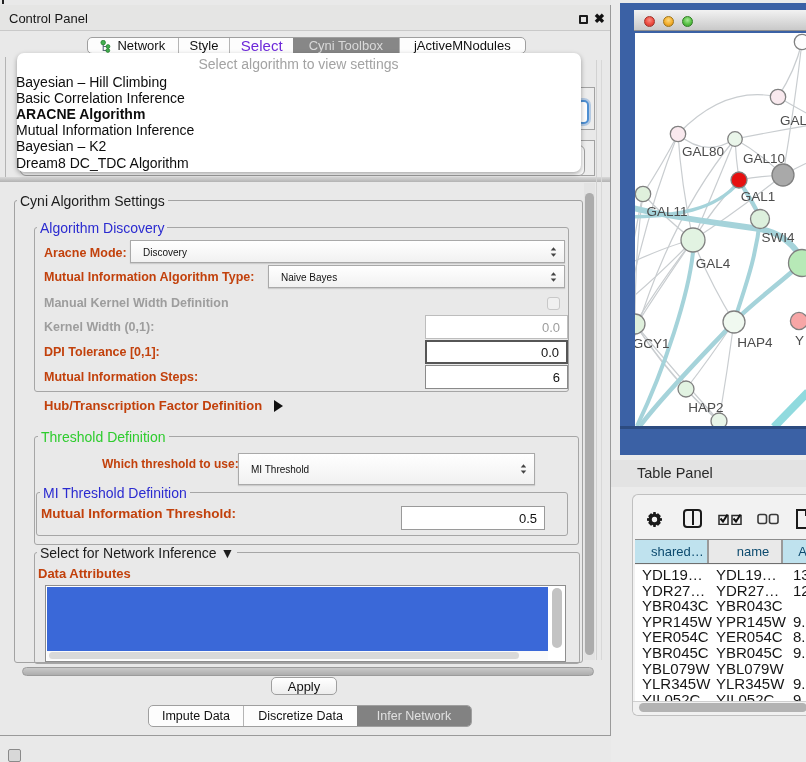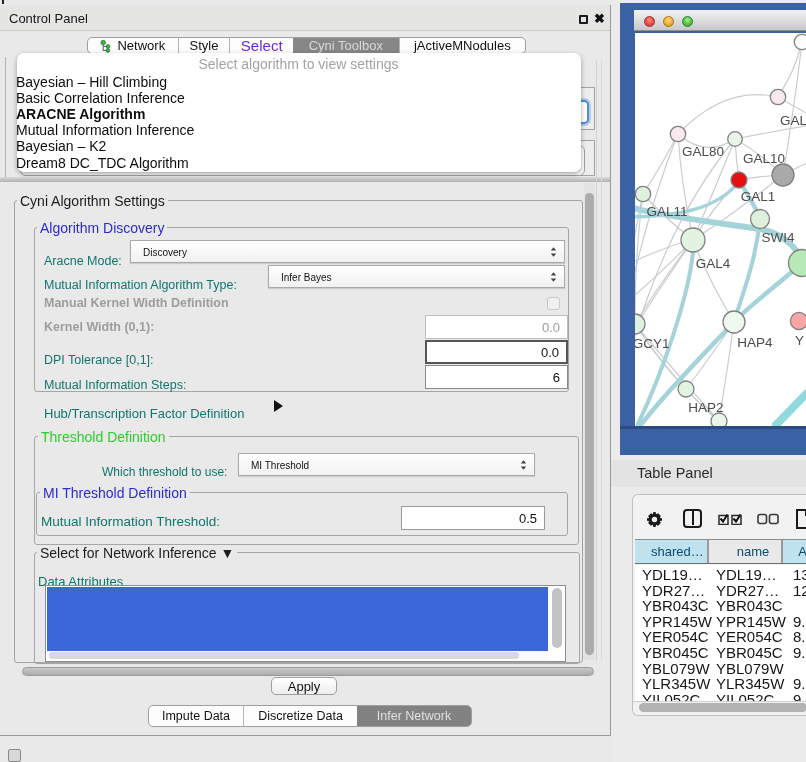--- a/index.html
+++ b/index.html
@@ -1,20 +1,20 @@
 <!DOCTYPE html>
 <html><head>
 <meta charset="utf-8">
 <style>
   * { margin:0; padding:0; box-sizing:border-box; }
   html,body { width:806px; height:762px; overflow:hidden; }
   body { background:#e9e9e9; font-family:"Liberation Sans", sans-serif; position:relative; }
   .abs { position:absolute; }
   .bold { font-weight:bold; }
-  .lbl { position:absolute; font-size:12.5px; font-weight:normal; color:#0f766e; white-space:nowrap;margin-top:8px; }
+  .lbl { position:absolute; font-size:12.5px; font-weight:bold; color:#c2410c; white-space:nowrap; }
   .glbl { position:absolute; font-size:12.5px; font-weight:bold; color:#9d9d9d; white-space:nowrap; }
   .fieldset { position:absolute; border:1px solid #a6a6a6; border-radius:3px; }
   .ftitle { position:absolute; font-size:14px; background:#e9e9e9; padding:0 3px; white-space:nowrap; }
   .combo { position:absolute; background:linear-gradient(#ffffff,#f1f1f1); border:1px solid #a9a9a9; border-radius:0; font-size:10px; color:#111; box-shadow:0 1px 1px rgba(0,0,0,0.12); }
   .combo .ctext { position:absolute; left:12px; top:50%; transform:translateY(-50%); }
   .combo .arrows { position:absolute; right:7px; top:50%; transform:translateY(-50%); width:7px; height:13px; }
   .tfield { position:absolute; background:#fff; font-size:13px; text-align:right; }
   .tfield span { position:absolute; right:7px; top:50%; transform:translateY(-50%); }
 </style>
 </head>
@@ -60,21 +60,21 @@
 <div class="combo" style="left:130px; top:240px; width:435px; height:23px;">
     <span class="ctext">Discovery</span>
     <svg class="arrows" viewBox="0 0 9 14">
       <path d="M4.5 1 L8 5 L1 5 Z" fill="#444"></path>
       <path d="M4.5 13 L8 9 L1 9 Z" fill="#444"></path>
     </svg>
   </div>
 
 <div class="lbl" style="left:44px; top:270px;">Mutual Information Algorithm Type:</div>
 <div class="combo" style="left:268px; top:265px; width:297px; height:23px;">
-    <span class="ctext">Infer Bayes</span>
+    <span class="ctext">Naive Bayes</span>
     <svg class="arrows" viewBox="0 0 9 14">
       <path d="M4.5 1 L8 5 L1 5 Z" fill="#444"></path>
       <path d="M4.5 13 L8 9 L1 9 Z" fill="#444"></path>
     </svg>
   </div>
 
 <div class="glbl" style="left:44px; top:296px;">Manual Kernel Width Definition</div>
 <div class="abs" style="left:547px; top:297px; width:13px; height:13px; background:#f0f0f0; border:1px solid #c8c8c8; border-radius:3px;"></div>
 
 <div class="glbl" style="left:44px; top:320px;">Kernel Width (0,1):</div>
@@ -94,21 +94,21 @@
 
 <div class="lbl" style="left:44px; top:398px; font-size:13px;">Hub/Transcription Factor Definition</div>
 <svg class="abs" style="left:272px; top:399px;" width="12" height="14" viewBox="0 0 12 14">
     <path d="M2 1 L11 7 L2 13 Z" fill="#111"></path>
   </svg>
 
 <div class="fieldset" style="left:34px; top:436px; width:545px; height:109px;"></div>
 <div class="ftitle" style="left:38px; top:429px; color:#2ecc2e;">Threshold Definition</div>
 
 <div class="lbl" style="left:102px; top:457px; font-size:12px;">Which threshold to use:</div>
-<div class="combo" style="left:238px; top:453px; width:297px; height:23px;">
+<div class="combo" style="left:238px; top:453px; width:297px; height:32px;">
     <span class="ctext">MI Threshold</span>
     <svg class="arrows" viewBox="0 0 9 14">
       <path d="M4.5 1 L8 5 L1 5 Z" fill="#444"></path>
       <path d="M4.5 13 L8 9 L1 9 Z" fill="#444"></path>
     </svg>
   </div>
 
 <div class="fieldset" style="left:36px; top:492px; width:532px; height:44px;"></div>
 <div class="ftitle" style="left:40px; top:485px; color:#2b2bd0;">MI Threshold Definition</div>
 

